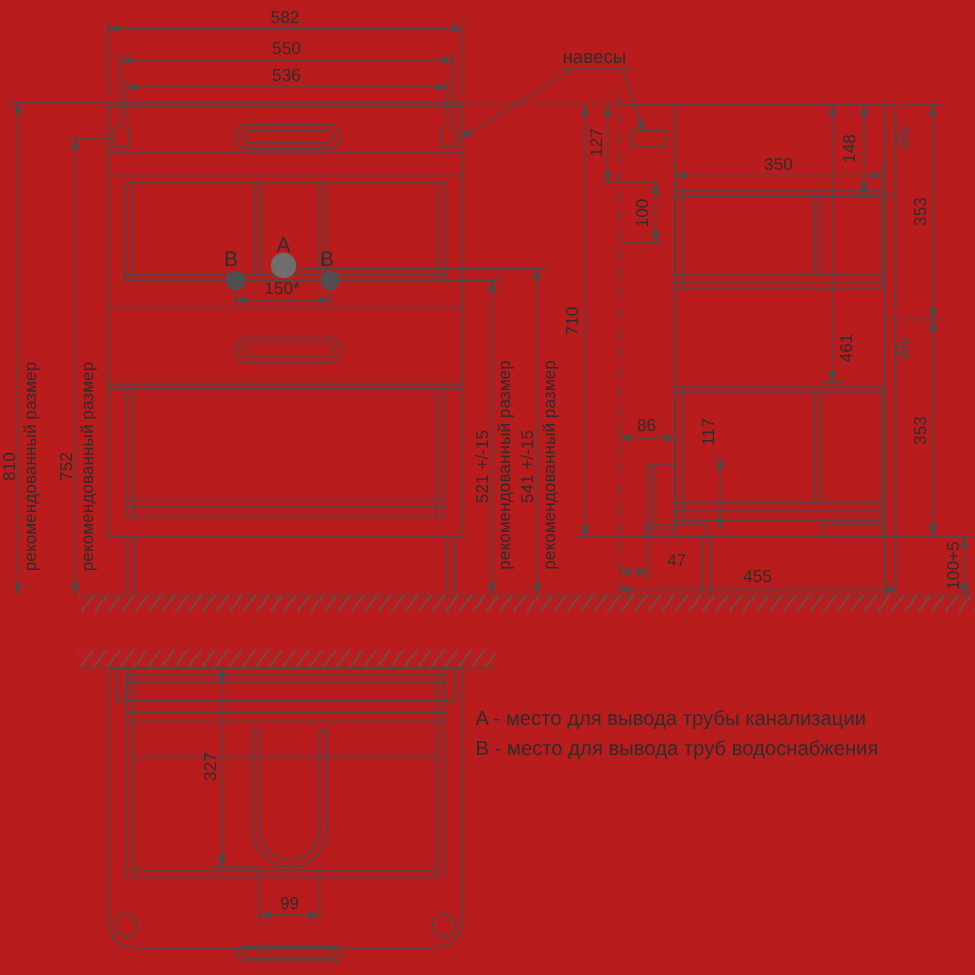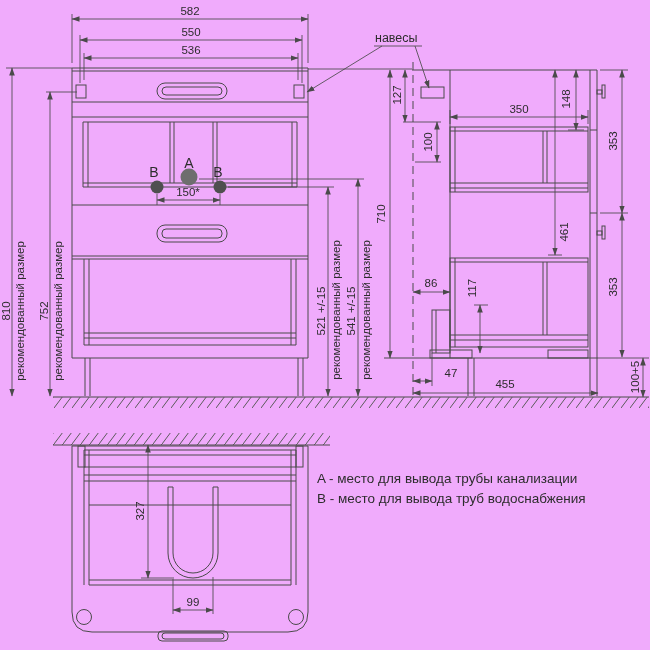--- a/index.html
+++ b/index.html
@@ -1,16 +1,16 @@
 <!DOCTYPE html>
 <html><head>
 <meta charset="utf-8">
 <style>
   html,body{margin:0;padding:0;background:#fff;}
-  #canvas{width:650px;height:650px;background:#f0abfc;position:relative;overflow:hidden;
+  #canvas{width:650px;height:650px;background:#b91c1c;position:relative;overflow:hidden;
           font-family:"Liberation Sans", sans-serif;}
   svg{display:block;}
   .s{stroke:#4a4a4a;stroke-width:1;fill:none;}
   .thin{stroke:#4a4a4a;stroke-width:.85;fill:none;}
   .dim{stroke:#4a4a4a;stroke-width:.85;fill:none;}
   .dash{stroke-dasharray:8,5;}
   text{font-family:"Liberation Sans", sans-serif;font-size:11.5px;fill:#2d2d2d;}
   .lab{font-size:14px;}
   .leg{font-size:13.5px;}
   .nav{font-size:12.5px;}

